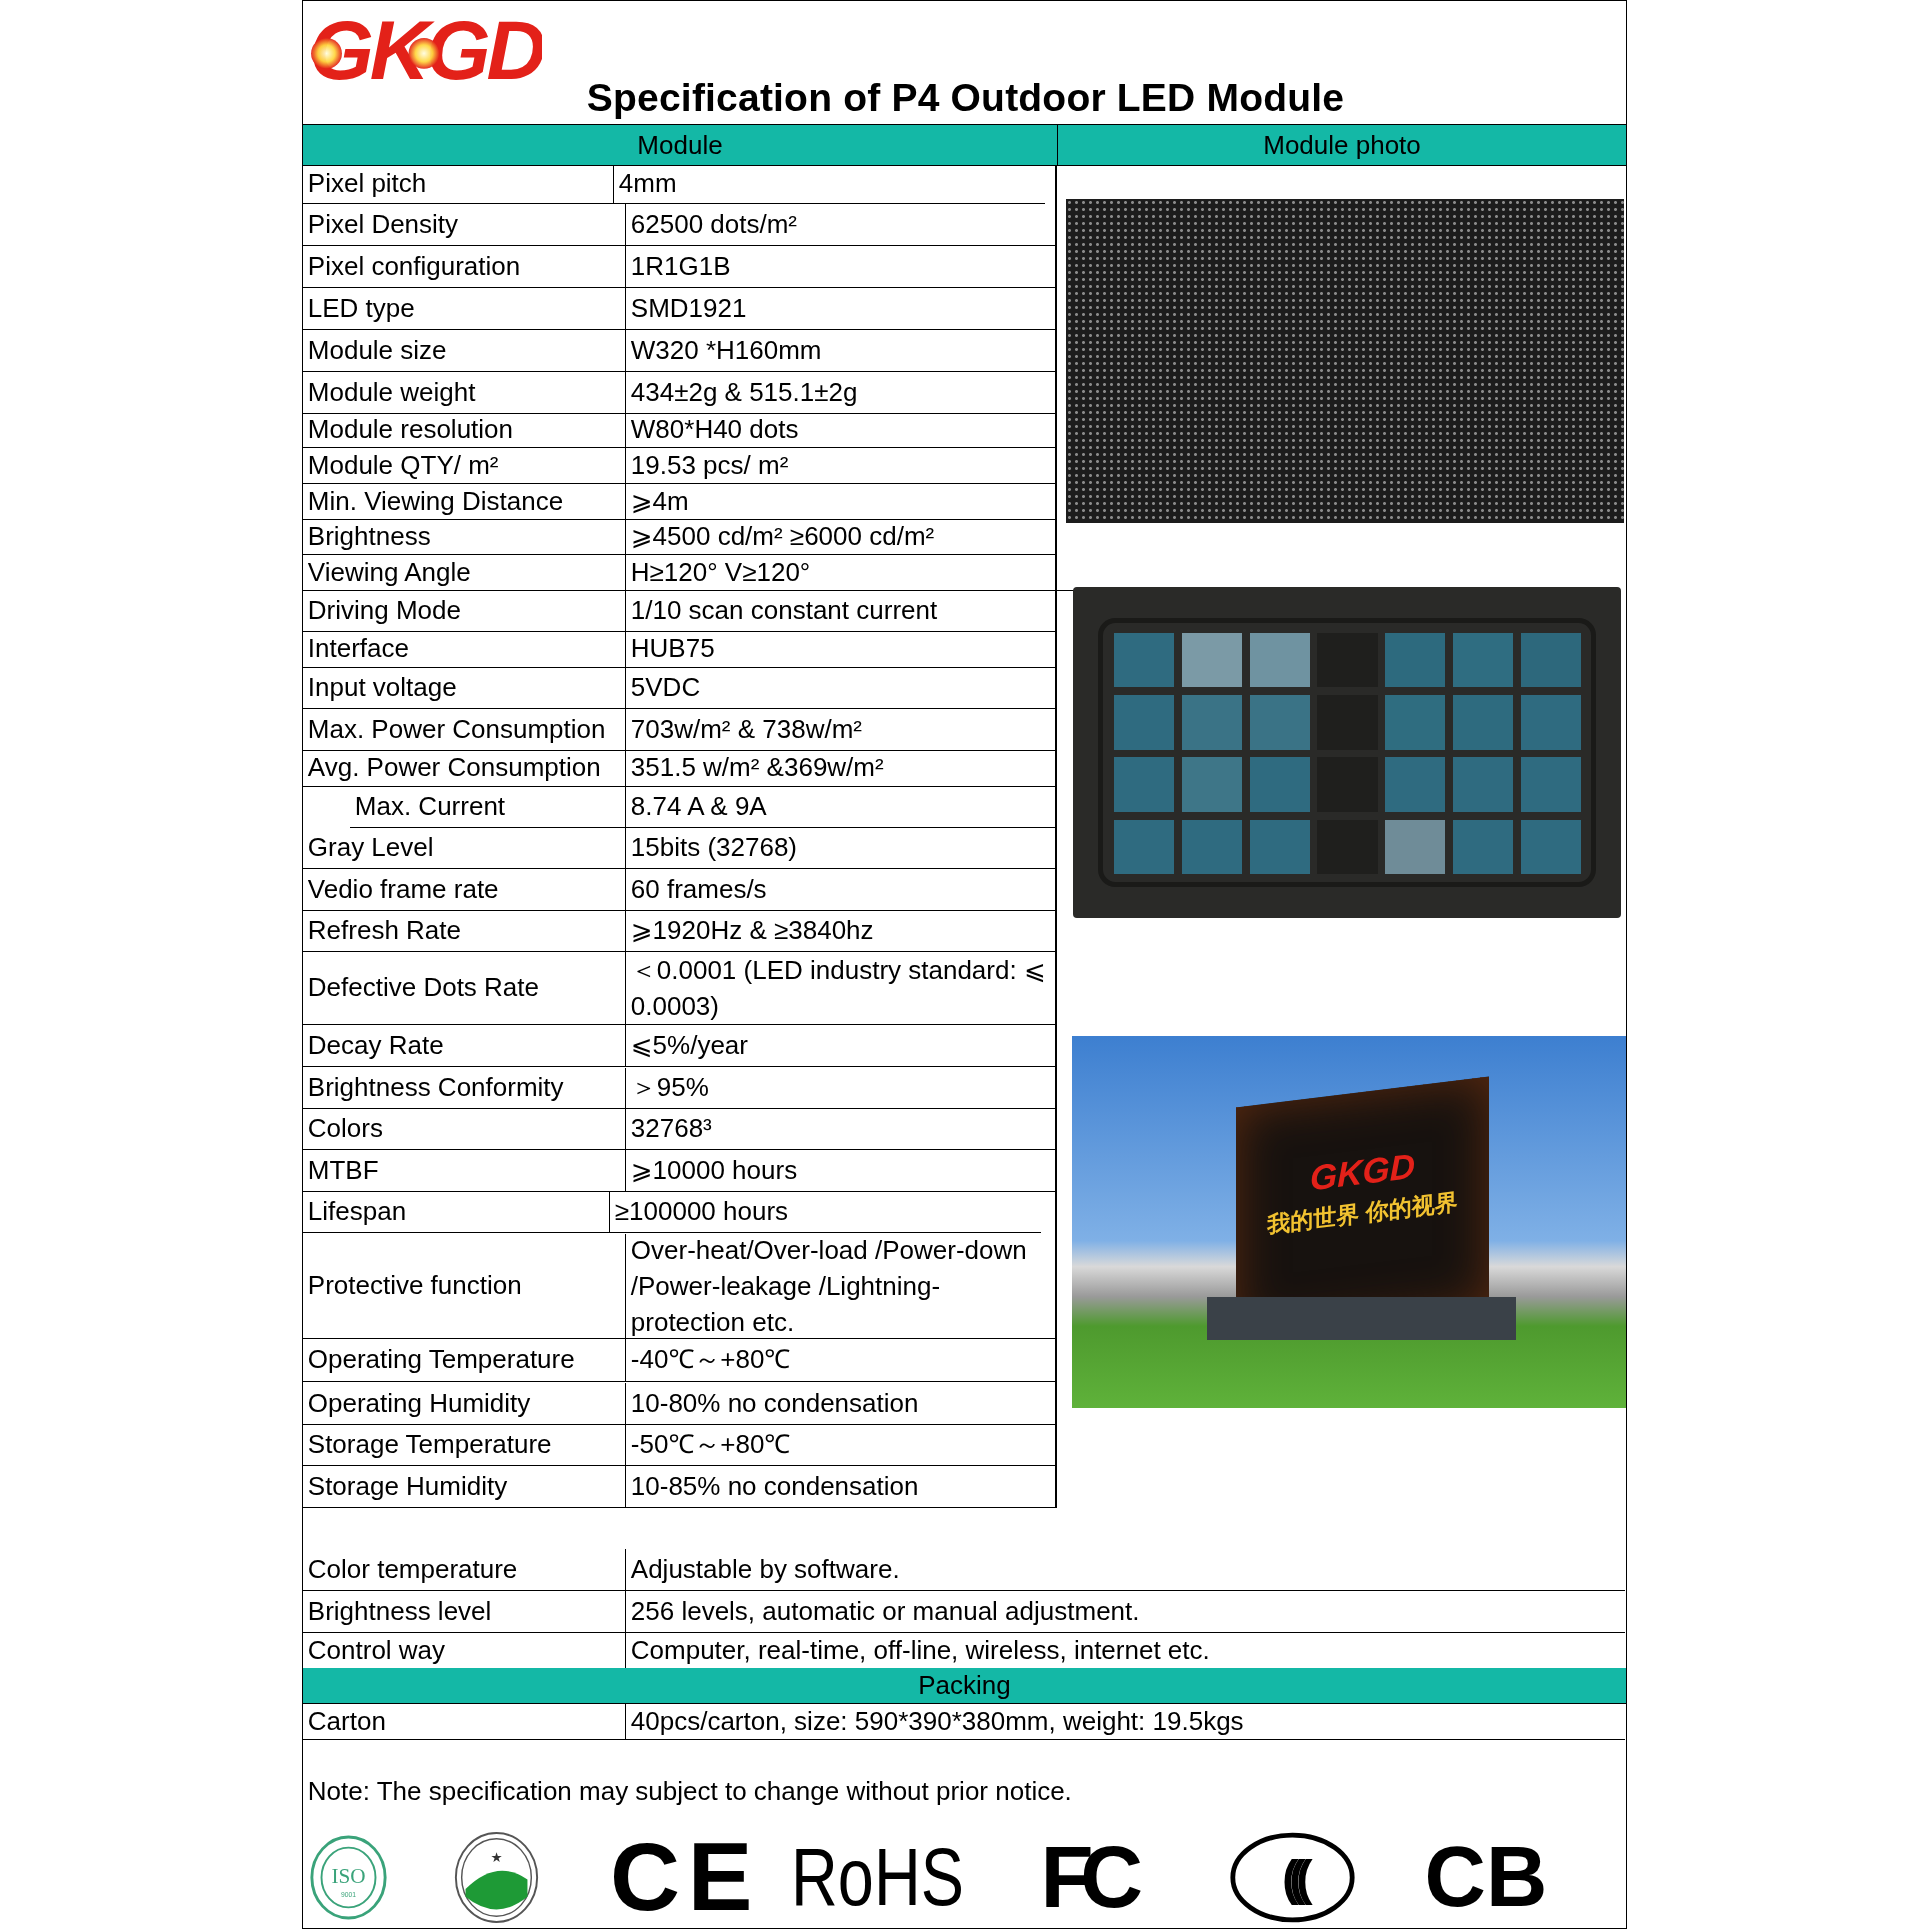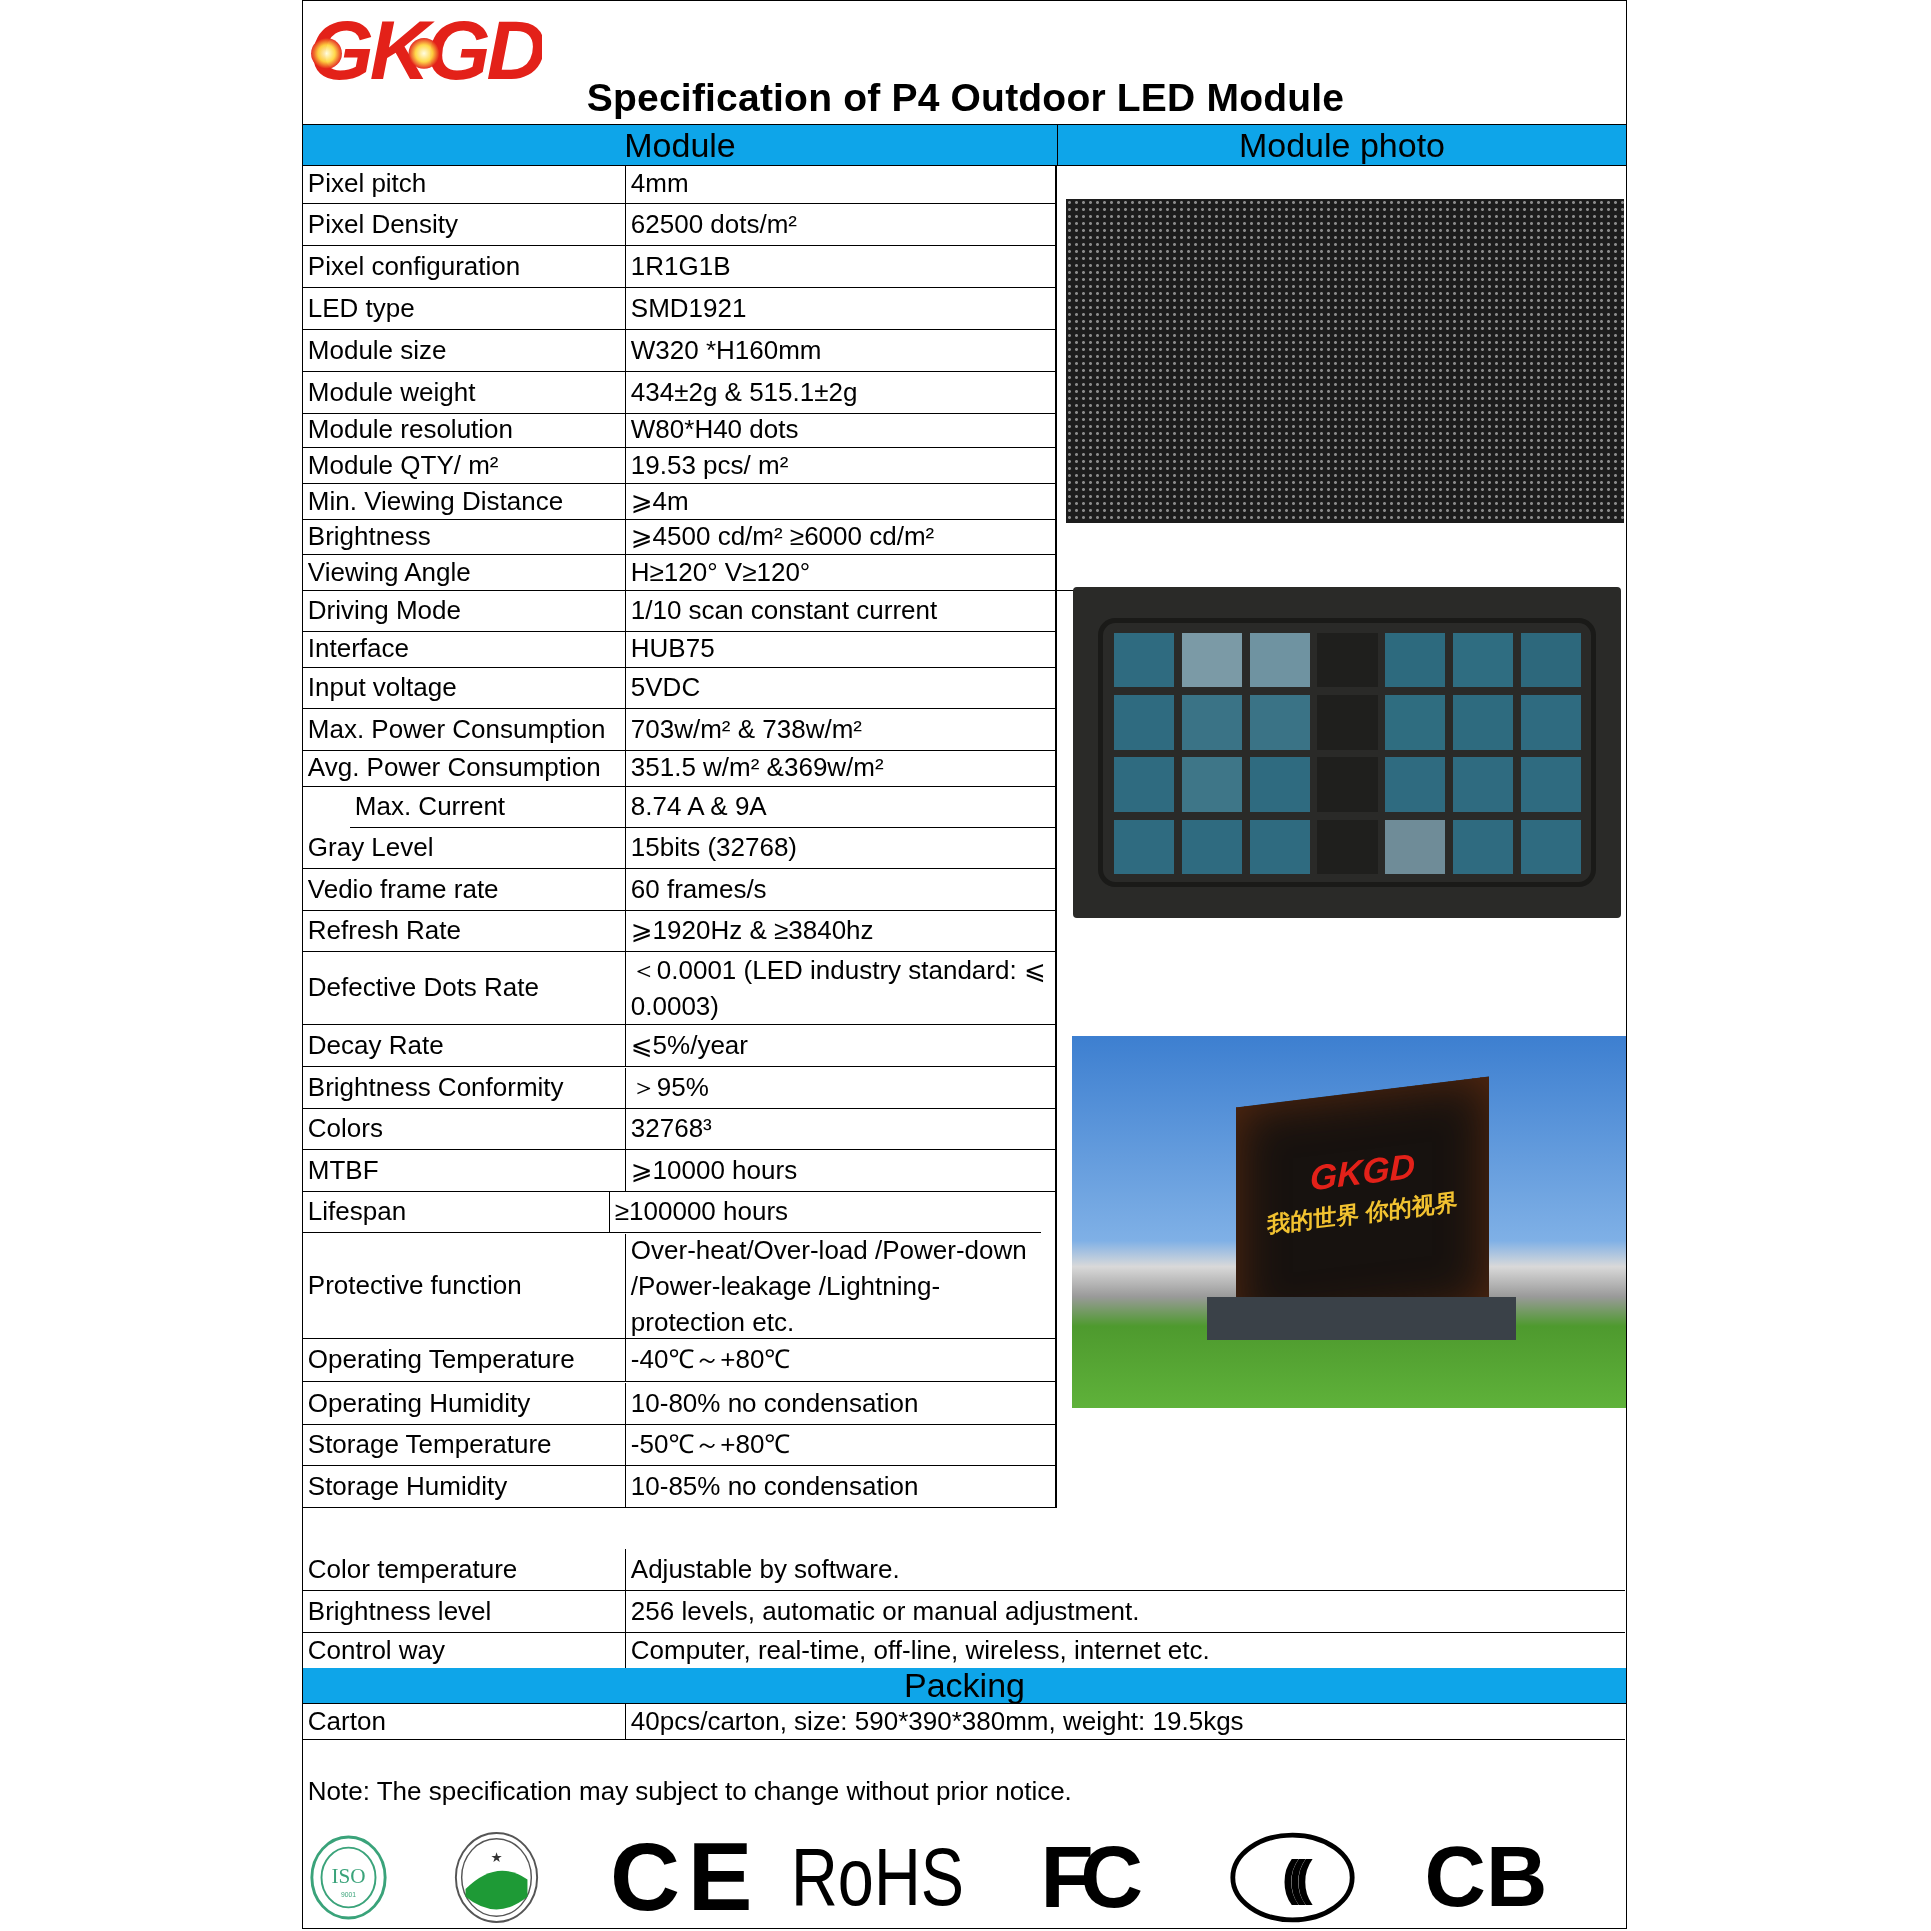--- a/index.html
+++ b/index.html
@@ -4,21 +4,21 @@
 <style>
   html, body { margin:0; padding:0; background:#ffffff; }
   body { width:1931px; height:1931px; position:relative; overflow:hidden; font-family:"Liberation Sans", sans-serif; color:#000; }
   .sheet { position:absolute; left:302px; top:0; width:1325px; height:1929px; border:1.9px solid #000; box-sizing:border-box; background:#fff; }
   .abs { position:absolute; box-sizing:border-box; }
   .logo { position:absolute; left:1.9px; top:7.7px; width:237px; height:83px; }
   .title { position:absolute; left:0; top:75px; width:1325px; text-align:center; font-weight:bold; font-size:39px; letter-spacing:0.2px; }
   .cell { position:absolute; box-sizing:border-box; border-bottom:1.9px solid #000; font-size:26px; line-height:1.35; display:flex; align-items:center; padding-left:4.8px; white-space:nowrap; overflow:hidden; }
   .cell.val { border-left:1.9px solid #000; }
   .cell.wrap { white-space:normal; line-height:36px; }
-  .hdr { position:absolute; box-sizing:border-box; background:#0ea5e9; border-bottom:1.9px solid #000; font-size:34px; display:flex; align-items:center; justify-content:center; }
+  .hdr { position:absolute; box-sizing:border-box; background:#14b8a6; border-bottom:1.9px solid #000; font-size:26px; display:flex; align-items:center; justify-content:center; }
   .vline { position:absolute; background:#000; width:1.9px; }
   .photo { position:absolute; overflow:hidden; }
   .cert { position:absolute; top:1823px; height:106px; display:flex; align-items:center; justify-content:center; }
 </style>
 </head>
 <body>
 
 <div class="sheet">
 
   <div class="logo">
@@ -36,21 +36,21 @@
     </svg>
   </div>
 
   <div class="title">Specification of P4 Outdoor LED Module</div>
 
   <div class="hdr" style="left:0; top:123px; width:754px; height:42px; border-top:1.9px solid #000;">Module</div>
   <div class="hdr" style="left:754px; top:123px; width:569px; height:42px; border-top:1.9px solid #000; border-left:1.9px solid #000;">Module photo</div>
 
   <div id="module-rows">
       <div class="cell" style="left:0; top:164px; width:324px; height:39px;">Pixel pitch</div>
-      <div class="cell val" style="left:322px; top:164px; width:432px; height:39px; padding-right:20px;">4mm</div>
+      <div class="cell val" style="left:310px; top:164px; width:432px; height:39px; padding-right:20px;">4mm</div>
       <div class="cell" style="left:0; top:203px; width:324px; height:42px;">Pixel Density</div>
       <div class="cell val" style="left:322px; top:203px; width:432px; height:42px; padding-right:7.7px;">62500 dots/m²</div>
       <div class="cell" style="left:0; top:245px; width:324px; height:42px;">Pixel configuration</div>
       <div class="cell val" style="left:322px; top:245px; width:432px; height:42px; padding-right:7.7px;">1R1G1B</div>
       <div class="cell" style="left:0; top:287px; width:324px; height:42px;">LED type</div>
       <div class="cell val" style="left:322px; top:287px; width:432px; height:42px; padding-right:7.7px;">SMD1921</div>
       <div class="cell" style="left:0; top:329px; width:324px; height:42px;">Module size</div>
       <div class="cell val" style="left:322px; top:329px; width:432px; height:42px; padding-right:4px;">W320 *H160mm</div>
       <div class="cell" style="left:0; top:371px; width:324px; height:42px;">Module weight</div>
       <div class="cell val" style="left:322px; top:371px; width:432px; height:42px; padding-right:7.7px;">434±2g &amp; 515.1±2g</div>

